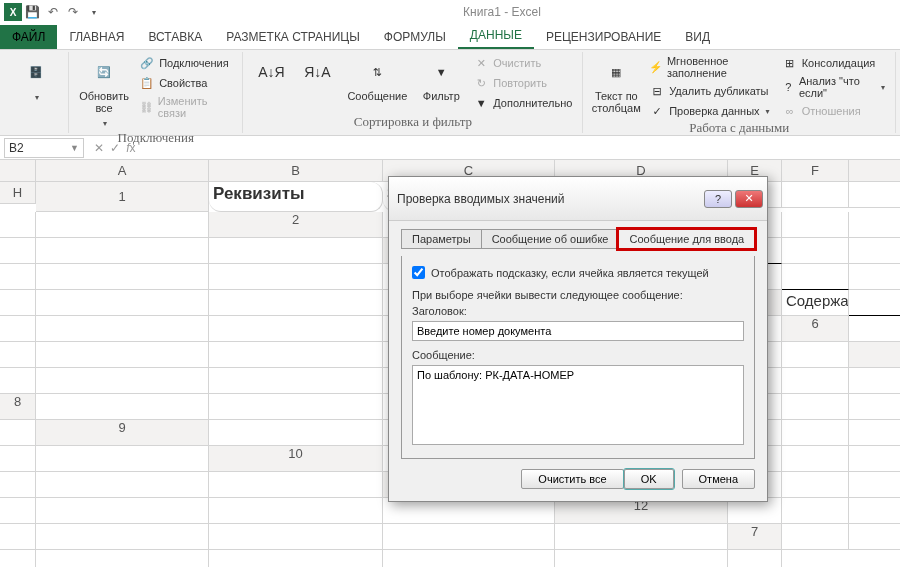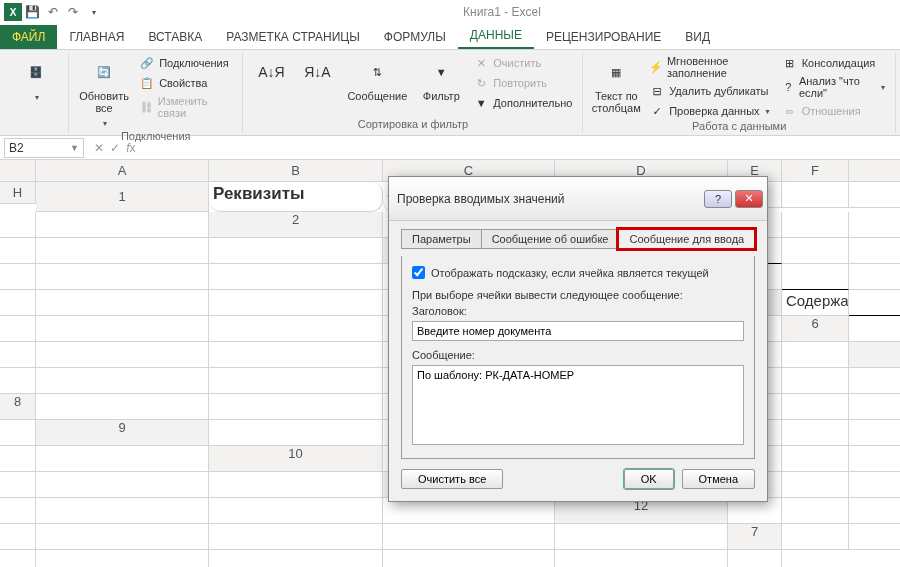--- a/index.html
+++ b/index.html
@@ -8,28 +8,28 @@
 
 .titlebar { height: 24px; background: #fff; display: flex; align-items: center; padding: 0 4px; gap: 6px; }
 .titlebar .qat { display: flex; gap: 2px; align-items: center; }
 .titlebar .qat-btn { width: 18px; height: 18px; display: flex; align-items: center; justify-content: center; color: #666; }
 .titlebar .app-title { flex: 1; text-align: center; color: #888; font-size: 12px; }
 .excel-logo { width: 18px; height: 18px; background: #217346; color: #fff; display: flex; align-items: center; justify-content: center; font-weight: bold; font-size: 10px; }
 
 
 .tabs { height: 26px; background: #fff; display: flex; align-items: flex-end; border-bottom: 1px solid #d4d4d4; }
 .tab { padding: 5px 12px; font-size: 12px; color: #444; cursor: pointer; }
-.tab.file { background: #217346; color: #fde047; }
+.tab.file { background: #217346; color: #000000; }
 .tab.active { border-bottom: 2px solid #217346; color: #217346; }
 
 
 .ribbon { height: 86px; background: #f1f1f1; display: flex; border-bottom: 1px solid #d4d4d4; padding: 2px 4px; }
 .ribbon-group { border-right: 1px solid #ddd; padding: 2px 8px; display: flex; flex-direction: column; justify-content: space-between; }
 .ribbon-group-content { display: flex; gap: 6px; flex: 1; align-items: flex-start; }
-.ribbon-group-label { text-align: center; color: #666; font-size: 11px; padding-bottom: 1px; }
+.ribbon-group-label { text-align: center; color: #666; font-size: 13px; padding-bottom: 1px; font-family: Liberation Serif, serif; }
 .ribbon-big-btn { display: flex; flex-direction: column; align-items: center; gap: 2px; padding: 2px 4px; min-width: 48px; text-align: center; font-size: 11px; }
 .ribbon-big-btn .icon { width: 32px; height: 32px; display: flex; align-items: center; justify-content: center; }
 .ribbon-small-btns { display: flex; flex-direction: column; gap: 2px; }
 .ribbon-small-btn { display: flex; align-items: center; gap: 4px; font-size: 11px; padding: 1px 2px; }
 .ribbon-small-btn .icon { width: 16px; height: 16px; display: flex; align-items: center; justify-content: center; }
 .dropdown-arrow::after { content: '▾'; font-size: 8px; margin-left: 2px; color: #555; }
 
 
 .formula-row { height: 24px; display: flex; align-items: center; border-bottom: 1px solid #d4d4d4; background: #fff; }
 .name-box { width: 80px; border: 1px solid #ccc; margin: 2px 4px; padding: 2px 4px; font-size: 12px; display: flex; align-items: center; }
@@ -58,21 +58,21 @@
 .dialog-body { padding: 8px 12px 12px; }
 .dialog-tabs { display: flex; gap: 0; margin-bottom: 8px; }
 .dialog-tab { border: 1px solid #999; background: #e8e8e8; padding: 3px 10px; font-size: 11px; margin-right: -1px; }
 .dialog-tab.active { background: #f0f0f0; border-bottom: 1px solid #f0f0f0; position: relative; z-index: 1; }
 .dialog-tab.highlight { outline: 3px solid #c00; outline-offset: -1px; }
 .dialog-content { border: 1px solid #999; border-top: none; padding: 10px; background: #f0f0f0; margin-top: -1px; }
 .checkbox-row { display: flex; align-items: center; gap: 6px; font-size: 11px; margin-bottom: 10px; }
 .field-label { font-size: 11px; margin-bottom: 4px; display: block; }
 .field-input { width: 100%; border: 1px solid #aaa; padding: 3px 4px; font-size: 11px; background: #fff; margin-bottom: 8px; }
 .field-textarea { width: 100%; height: 80px; border: 1px solid #aaa; padding: 3px 4px; font-size: 11px; background: #fff; resize: none; }
-.dialog-buttons { display: flex; justify-content: space-between; margin-top: 10px; }
+.dialog-buttons { display: flex; justify-content: flex-end; margin-top: 10px; }
 .dialog-buttons .right { display: flex; gap: 8px; }
 .dlg-btn { border: 1px solid #999; background: linear-gradient(#fff,#e4e4e4); padding: 3px 16px; font-size: 11px; border-radius: 2px; }
 .dlg-btn.primary { outline: 1px solid #5aa; }
 </style>
 </head>
 <body>
 
 <div class="titlebar">
   <div class="qat">
     <div class="excel-logo">X</div>

